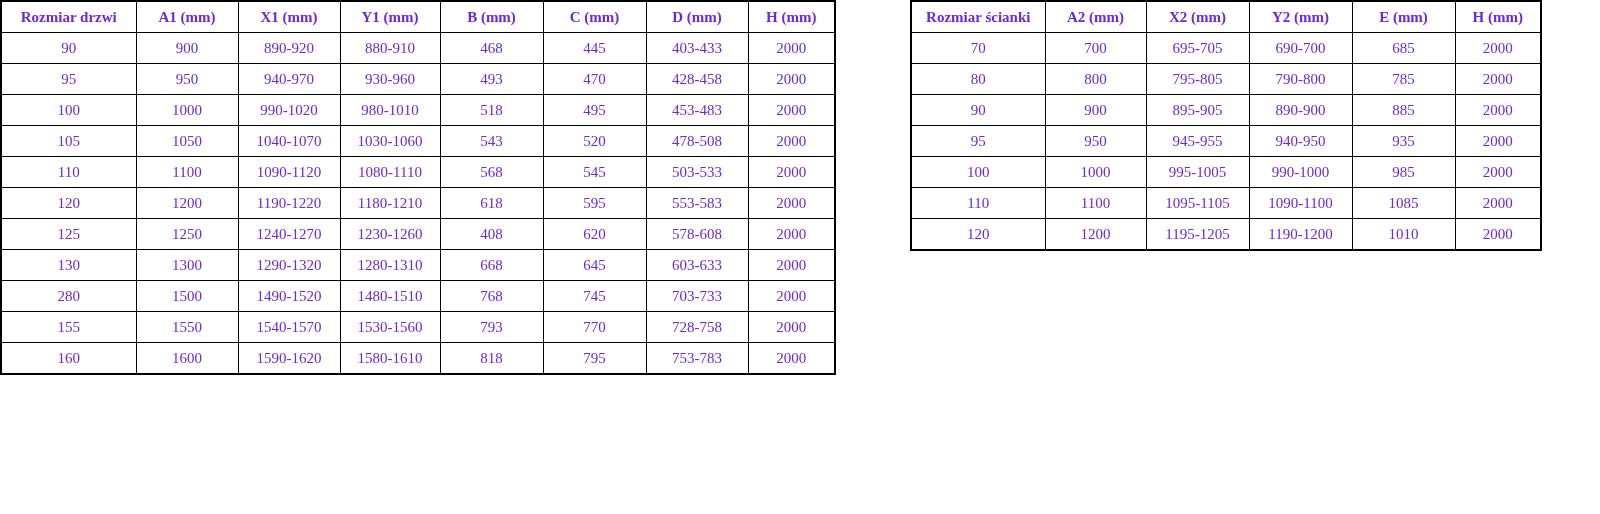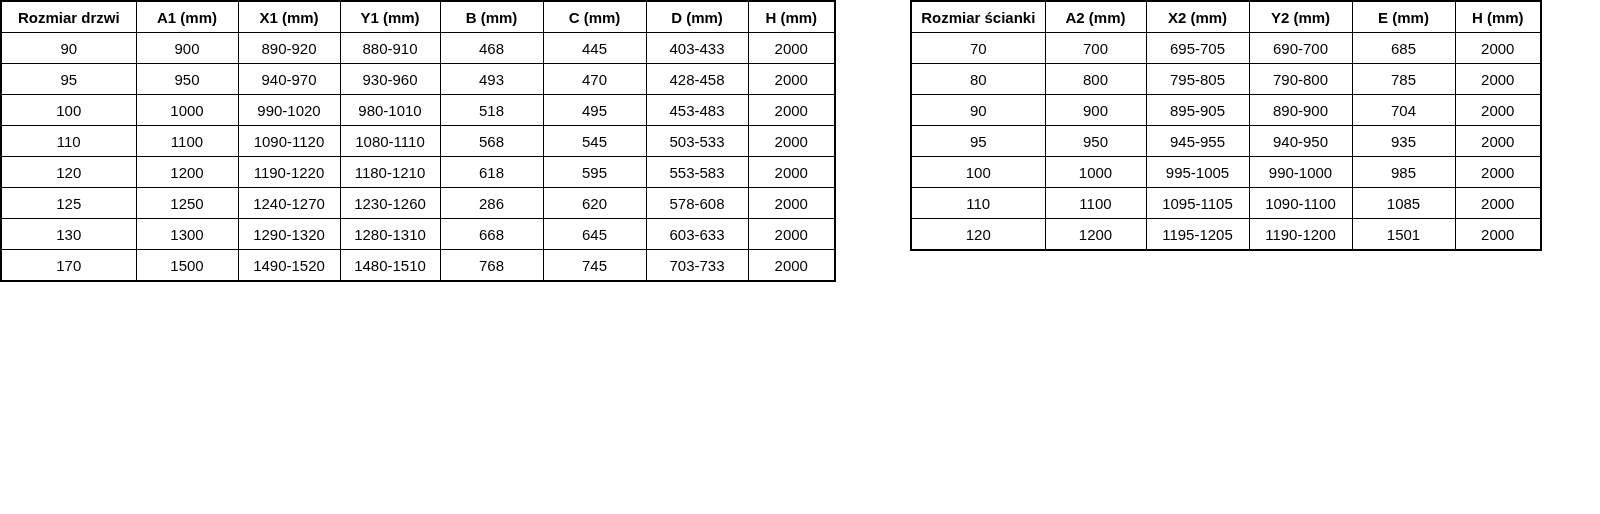--- a/index.html
+++ b/index.html
@@ -5,22 +5,22 @@
   html, body {
     margin: 0;
     padding: 0;
     background: #ffffff;
   }
   .canvas {
     position: relative;
     width: 1600px;
     height: 478px;
     background: #ffffff;
-    font-family: Liberation Sans, sans-serif;
-    color: #000000;
+    font-family: Liberation Serif, serif;
+    color: #6d28d9;
   }
   table.spec-table {
     position: absolute;
     top: 0;
     border-collapse: collapse;
     table-layout: fixed;
     border: 2px solid #000000;
     background: #ffffff;
   }
   table.spec-table.left-table {
@@ -103,20 +103,30 @@
           <td>100</td>
           <td>1000</td>
           <td>990-1020</td>
           <td>980-1010</td>
           <td>518</td>
           <td>495</td>
           <td>453-483</td>
           <td>2000</td>
         </tr>
         <tr>
+          <td>105</td>
+          <td>1050</td>
+          <td>1040-1070</td>
+          <td>1030-1060</td>
+          <td>543</td>
+          <td>520</td>
+          <td>478-508</td>
+          <td>2000</td>
+        </tr>
+        <tr>
           <td>110</td>
           <td>1100</td>
           <td>1090-1120</td>
           <td>1080-1110</td>
           <td>568</td>
           <td>545</td>
           <td>503-533</td>
           <td>2000</td>
         </tr>
         <tr>
@@ -127,45 +137,65 @@
           <td>618</td>
           <td>595</td>
           <td>553-583</td>
           <td>2000</td>
         </tr>
         <tr>
           <td>125</td>
           <td>1250</td>
           <td>1240-1270</td>
           <td>1230-1260</td>
-          <td>286</td>
+          <td>408</td>
           <td>620</td>
           <td>578-608</td>
           <td>2000</td>
         </tr>
         <tr>
           <td>130</td>
           <td>1300</td>
           <td>1290-1320</td>
           <td>1280-1310</td>
           <td>668</td>
           <td>645</td>
           <td>603-633</td>
           <td>2000</td>
         </tr>
         <tr>
-          <td>170</td>
+          <td>280</td>
           <td>1500</td>
           <td>1490-1520</td>
           <td>1480-1510</td>
           <td>768</td>
           <td>745</td>
           <td>703-733</td>
           <td>2000</td>
         </tr>
+        <tr>
+          <td>155</td>
+          <td>1550</td>
+          <td>1540-1570</td>
+          <td>1530-1560</td>
+          <td>793</td>
+          <td>770</td>
+          <td>728-758</td>
+          <td>2000</td>
+        </tr>
+        <tr>
+          <td>160</td>
+          <td>1600</td>
+          <td>1590-1620</td>
+          <td>1580-1610</td>
+          <td>818</td>
+          <td>795</td>
+          <td>753-783</td>
+          <td>2000</td>
+        </tr>
       </tbody>
   </table>
 
   <table class="spec-table right-table">
     <colgroup>
       <col style="width:134px">
       <col style="width:101px">
       <col style="width:103px">
       <col style="width:103px">
       <col style="width:103px">
@@ -196,21 +226,21 @@
           <td>795-805</td>
           <td>790-800</td>
           <td>785</td>
           <td>2000</td>
         </tr>
         <tr>
           <td>90</td>
           <td>900</td>
           <td>895-905</td>
           <td>890-900</td>
-          <td>704</td>
+          <td>885</td>
           <td>2000</td>
         </tr>
         <tr>
           <td>95</td>
           <td>950</td>
           <td>945-955</td>
           <td>940-950</td>
           <td>935</td>
           <td>2000</td>
         </tr>
@@ -228,19 +258,19 @@
           <td>1095-1105</td>
           <td>1090-1100</td>
           <td>1085</td>
           <td>2000</td>
         </tr>
         <tr>
           <td>120</td>
           <td>1200</td>
           <td>1195-1205</td>
           <td>1190-1200</td>
-          <td>1501</td>
+          <td>1010</td>
           <td>2000</td>
         </tr>
       </tbody>
   </table>
 
 </div>
 
 </body></html>

